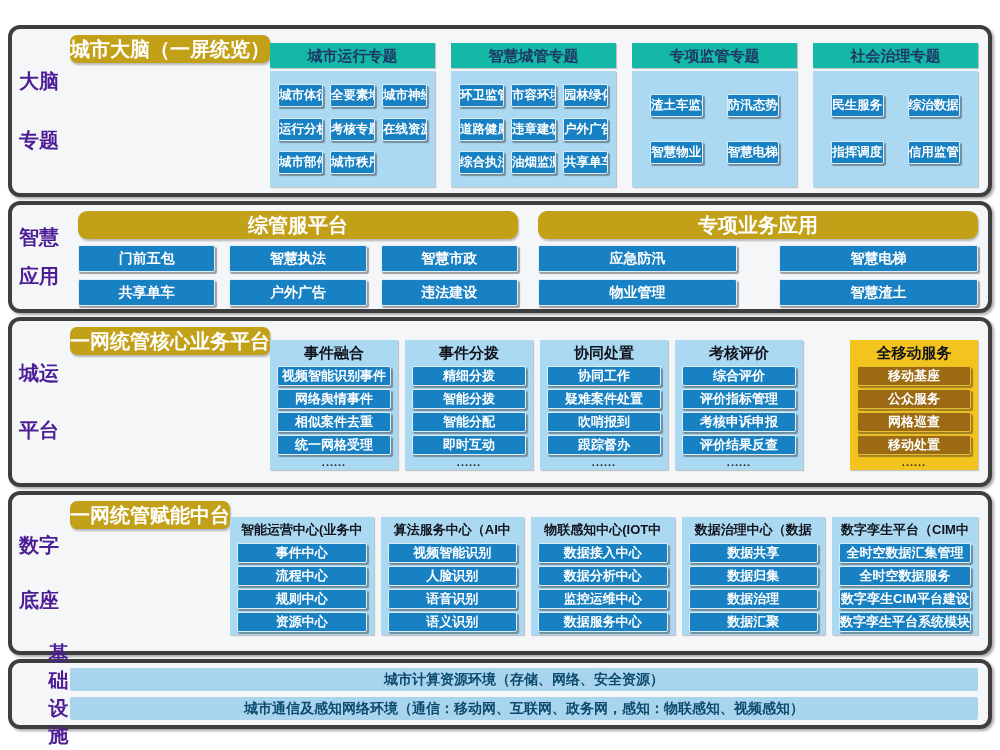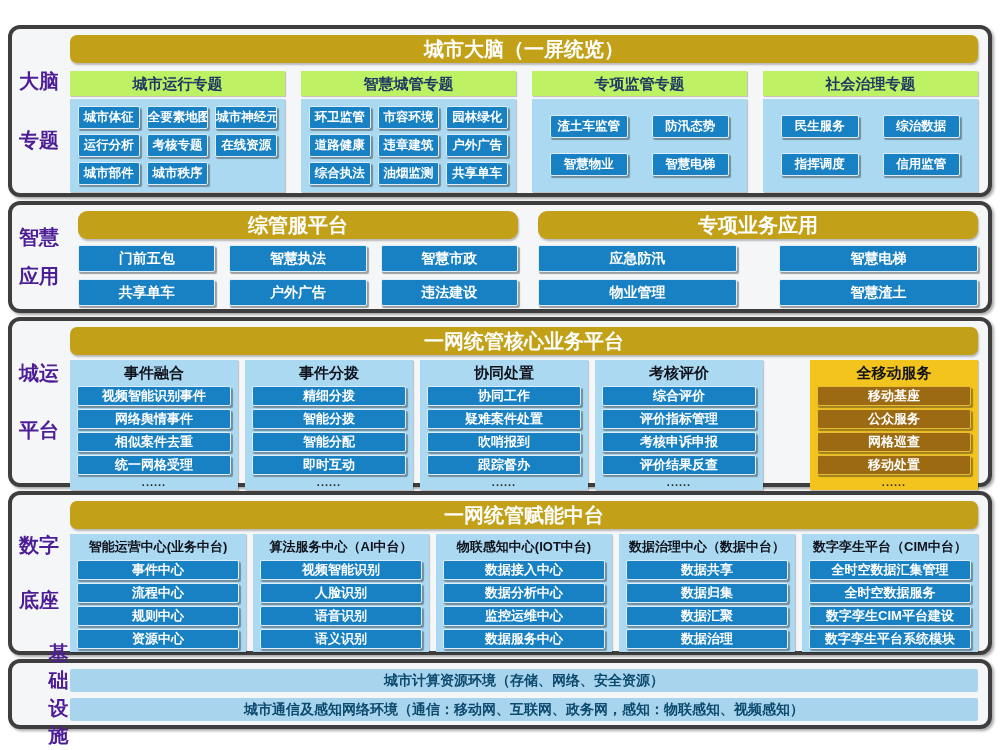--- a/index.html
+++ b/index.html
@@ -8,30 +8,30 @@
   .page { padding: 25px 8px 0; }
 
   .section { display: flex; border: 4px solid #3e3e3e; border-radius: 12px;
     background: #f5f6f8; box-shadow: 2px 2px 3px rgba(0,0,0,.35); margin-bottom: 4px; }
   .s1 { height: 172px; } .s2 { height: 112px; } .s3 { height: 170px; }
   .s4 { height: 164px; } .s5 { height: 70px; }
 
   .rail { width: 54px; display: flex; flex-direction: column; justify-content: space-evenly;
     align-items: center; color: #4c1d95; font-weight: bold; font-size: 20px; padding: 8px 0; }
   .rail.tight { justify-content: center; gap: 1px; padding-left: 39px; }
-  .content { flex: 1; padding: 6px 10px 6px 4px; display: flex; flex-direction: column; }
+  .content { flex: 1; padding: 6px 10px 6px 4px; display: flex; flex-direction: row; }
 
   .goldbar { background: #c2a118; border-radius: 7px; color: #fff; font-weight: bold;
     font-size: 20px; text-align: center; height: 28px; line-height: 28px; flex: none;
     box-shadow: 1px 2px 2px rgba(0,0,0,.25); }
 
   
   .brain-groups { display: flex; gap: 16px; flex: 1; margin-top: 8px; }
   .brain-group { flex: 1; display: flex; flex-direction: column; }
-  .subheader { background: #bef264; color: #1f3864; font-weight: bold; font-size: 15px;
+  .subheader { background: #14b8a6; color: #1f3864; font-weight: bold; font-size: 15px;
     text-align: center; height: 25px; line-height: 25px; flex: none;
     box-shadow: 1px 1px 1px rgba(0,0,0,.2); }
   .brain-panel { flex: 1; background: #abd9f2; margin-top: 3px; padding: 7px 8px;
     display: grid; gap: 5px 7px; align-content: space-evenly;
     box-shadow: 1px 1px 1px rgba(0,0,0,.2); }
   .cols3 { grid-template-columns: repeat(3, 1fr); }
   .cols2 { grid-template-columns: repeat(2, 1fr); padding: 10px 18px; gap: 10px 24px; }
 
   .btn { background: #1781c3; border: 1px solid #ddeefa; color: #fff; font-weight: bold;
     font-size: 12.5px; text-align: center; height: 23px; line-height: 20px;
@@ -255,22 +255,22 @@
               <div class="btn">数据分析中心</div>
               <div class="btn">监控运维中心</div>
               <div class="btn">数据服务中心</div>
             </div>
         </div>
         <div class="pcol">
           <div class="pcol-h mid-h">数据治理中心（数据中台）</div>
           <div>
               <div class="btn">数据共享</div>
               <div class="btn">数据归集</div>
+              <div class="btn">数据治理</div>
               <div class="btn">数据汇聚</div>
-              <div class="btn">数据治理</div>
             </div>
         </div>
         <div class="pcol">
           <div class="pcol-h mid-h">数字孪生平台（CIM中台）</div>
           <div>
               <div class="btn">全时空数据汇集管理</div>
               <div class="btn">全时空数据服务</div>
               <div class="btn">数字孪生CIM平台建设</div>
               <div class="btn">数字孪生平台系统模块</div>
             </div>

